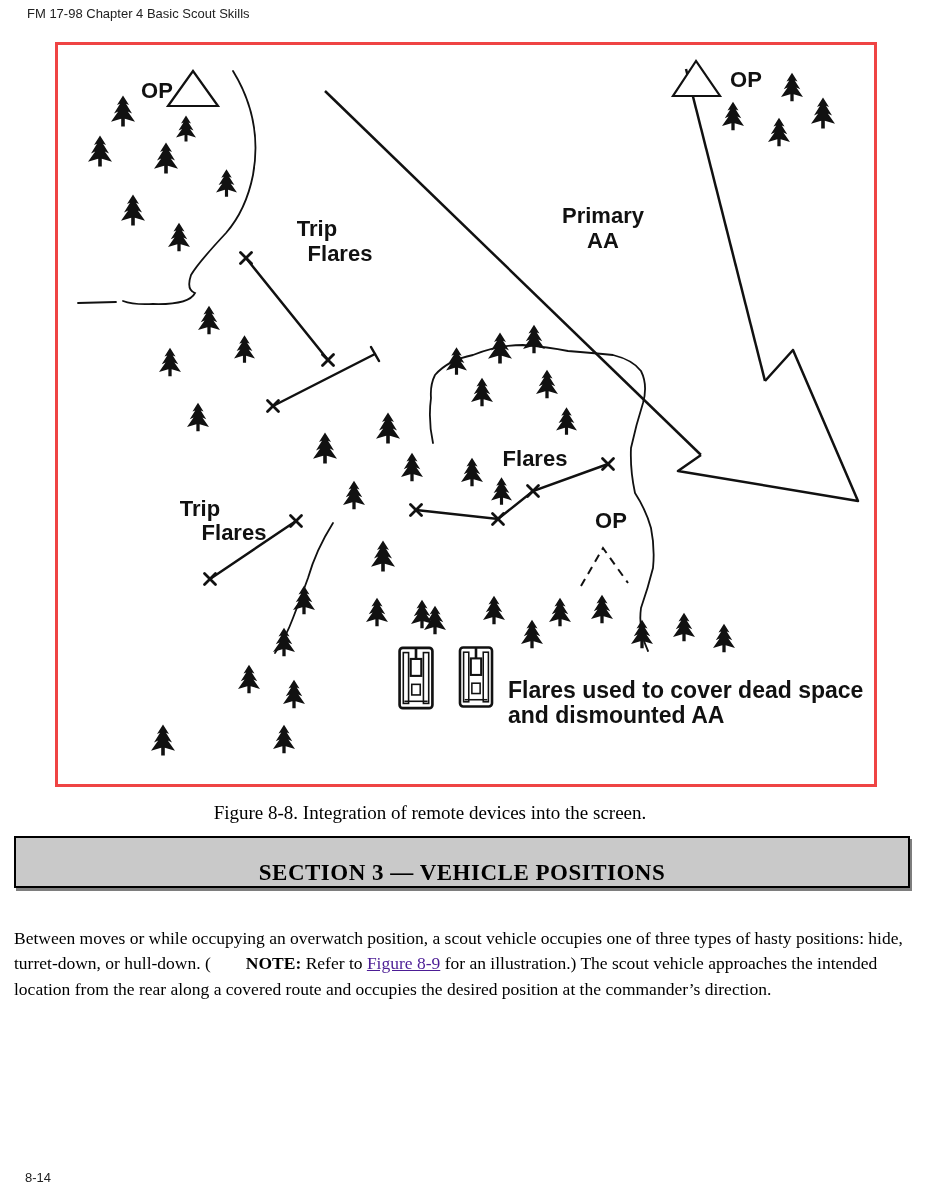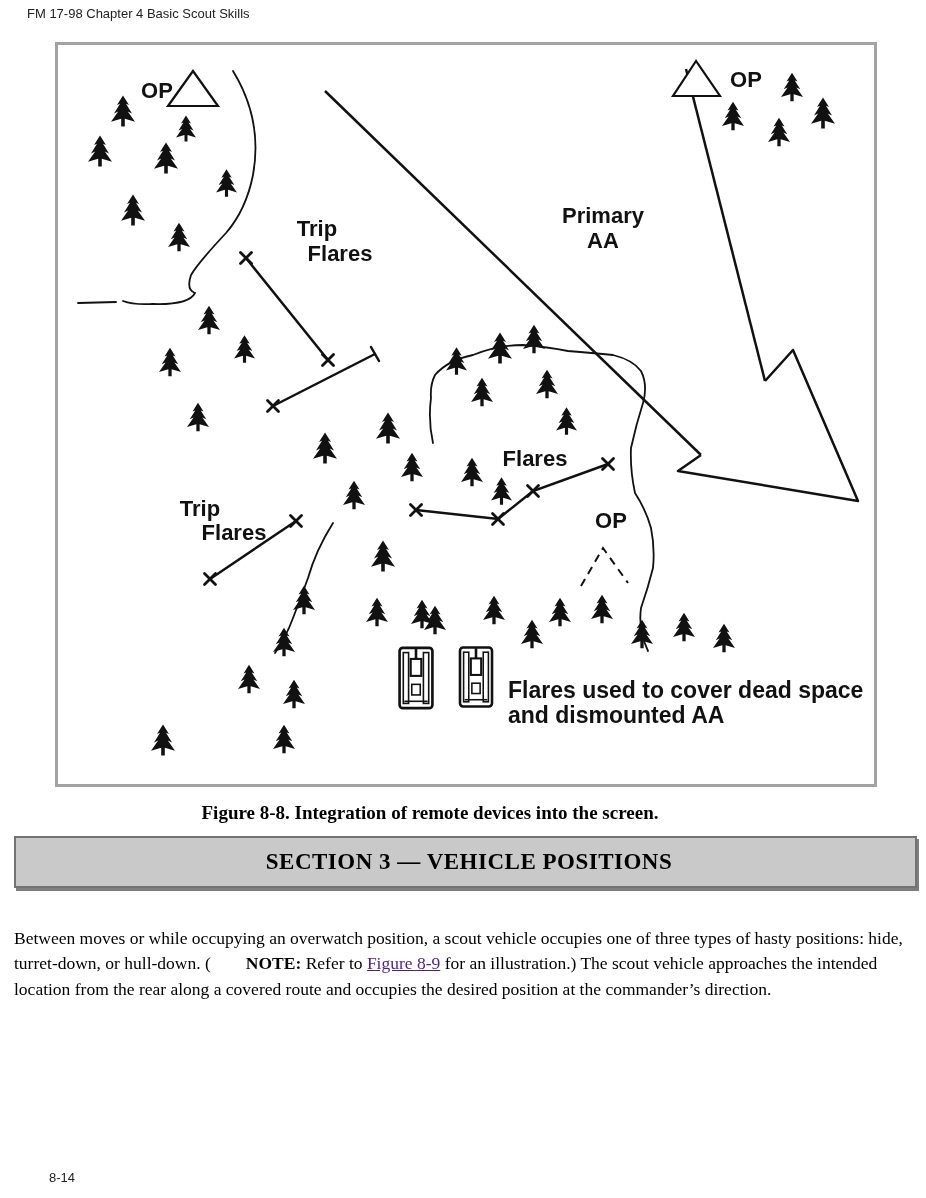--- a/index.html
+++ b/index.html
@@ -6,53 +6,53 @@
   body{
     width:926px;height:1198px;background:#ffffff;position:relative;
     font-family:"Liberation Serif",serif;color:#111;overflow:hidden;
   }
   .doc-header{
     position:absolute;left:27px;top:6px;
     font-family:"Liberation Sans",sans-serif;font-size:13px;color:#222;
   }
   .figure-frame{
     position:absolute;left:55px;top:42px;width:816px;height:739px;
-    border:3px solid #a3a3a3;background:#fff;
+    border:3px solid #ef4444;background:#fff;
   }
   .figure-frame svg{display:block;width:100%;height:100%;}
   .lbl{
     font-family:"Liberation Sans",sans-serif;font-weight:bold;
     font-size:22px;fill:#111;
   }
   .lbl2{
     font-family:"Liberation Sans",sans-serif;font-weight:bold;
     font-size:23px;fill:#111;
   }
   .fig-caption{
     position:absolute;left:0;top:802px;width:860px;text-align:center;
-    font-weight:bold;font-size:19px;color:#000;
+    font-weight:normal;font-size:19px;color:#000;
   }
   .section-box{
     position:absolute;left:14px;top:836px;width:892px;height:48px;
-    background:#c9c9c9;border:2px solid #737373;
+    background:#c9c9c9;border:2px solid #000000;
     box-shadow:2px 3px 0 #7e7e7e;
-    display:flex;align-items:center;justify-content:center;padding-left:7px;
+    display:flex;align-items:flex-end;justify-content:center;
   }
   .section-box h2{
     margin:0;font-size:23px;font-weight:bold;letter-spacing:.5px;color:#000;
   }
   .body-text{
     position:absolute;left:14px;top:908px;width:898px;
     font-size:17.5px;line-height:25.5px;color:#000;
   }
   .body-text b{font-weight:bold;margin-left:35px;}
   .fig-link{color:#4c1d95;text-decoration:underline;cursor:pointer;}
   .page-number{
     position:absolute;left:25px;top:1170px;
-    font-family:"Liberation Sans",sans-serif;font-size:13px;color:#222;margin-left:24px;
+    font-family:"Liberation Sans",sans-serif;font-size:13px;color:#222;
   }
 </style>
 </head>
 <body>
 
 <div class="doc-header">FM 17-98 Chapter 4 Basic Scout Skills</div>
 
 <div class="figure-frame">
   <svg viewBox="0 0 816 739">
     <defs>

